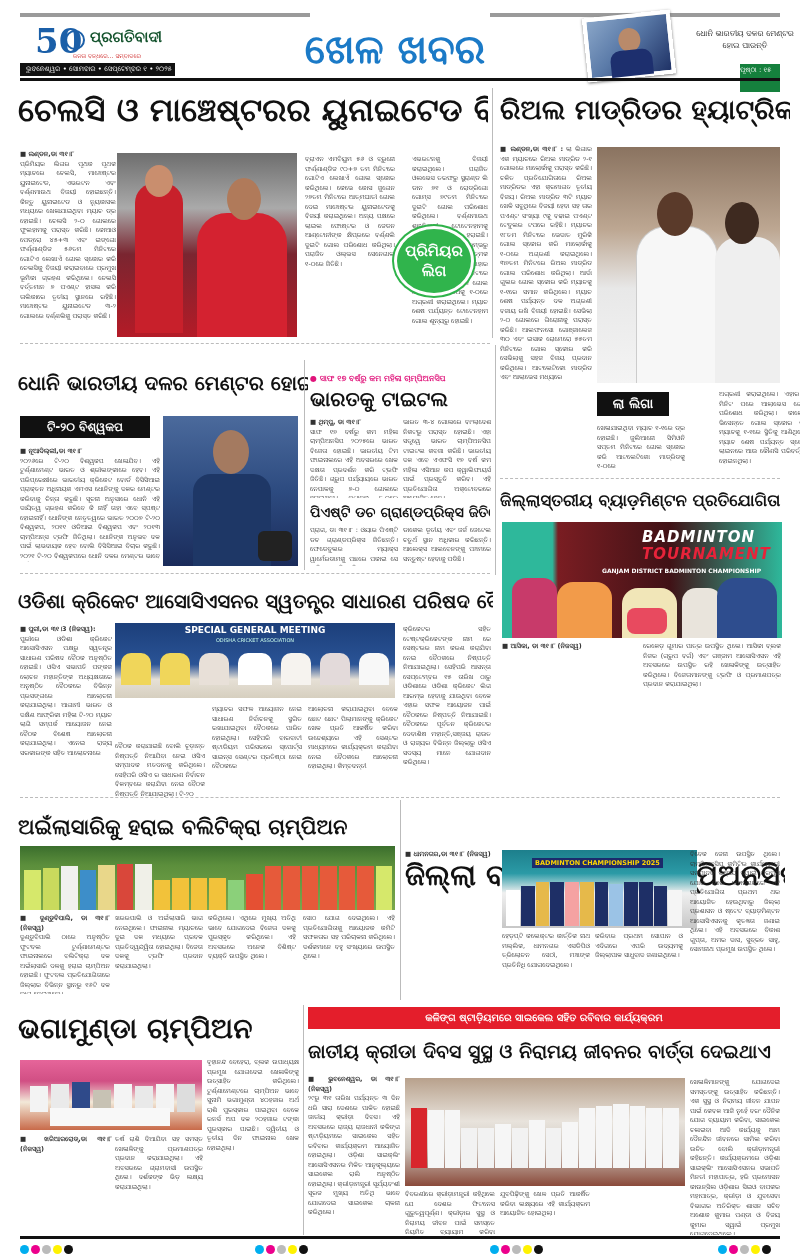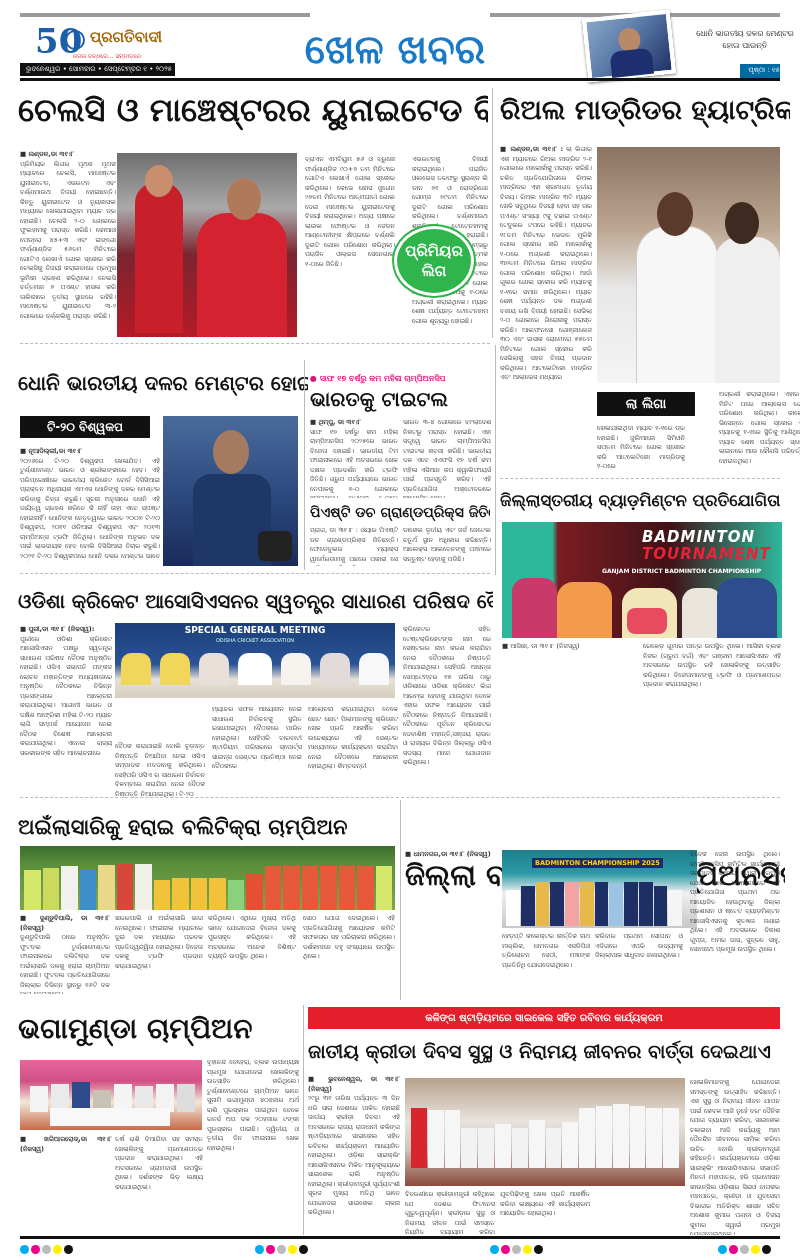--- a/index.html
+++ b/index.html
@@ -3,26 +3,26 @@
 <meta charset="utf-8">
 <style>
 *{box-sizing:border-box;margin:0;padding:0}
 body{width:800px;height:1260px;background:#fff;font-family:"DejaVu Sans",sans-serif;color:#111;position:relative;overflow:hidden}
 .abs{position:absolute}
 .topbar{left:20px;top:13px;width:290px;height:4px;background:#9a9a9a}
 .topbar2{left:490px;top:13px;width:290px;height:4px;background:#9a9a9a}
 .logo{left:35px;top:22px;width:150px;height:40px}
 .logo .fifty{position:absolute;left:0;top:0;font-size:34px;font-weight:bold;color:#1b5fa8;font-family:"DejaVu Serif",serif;line-height:38px}
 .logo .ring{position:absolute;left:30px;top:8px;width:20px;height:20px;border:2px solid #1b5fa8;border-radius:50%}
-.logo .brand{position:absolute;left:55px;top:6px;font-size:15px;font-weight:bold;color:#a16207}
+.logo .brand{position:absolute;left:55px;top:6px;font-size:15px;font-weight:bold;color:#14532d}
 .logo .tag{position:absolute;left:38px;top:30px;font-size:6px;color:#c22}
 .dateline{left:20px;top:63px;width:155px;height:13px;background:#111;color:#fff;font-size:7px;line-height:13px;padding-left:6px}
 .sechead{left:290px;top:22px;width:210px;height:54px;font-size:40px;font-weight:bold;color:#1b7ac7;text-align:center;line-height:54px}
 .promo-text{left:695px;top:28px;width:100px;font-size:8px;line-height:12px;text-align:center}
-.pageno{left:740px;top:64px;width:40px;height:16px;background:#0369a1;color:#fff;font-size:7px;text-align:right;line-height:12px}
+.pageno{left:740px;top:64px;width:40px;height:28px;background:#15803d;color:#fff;font-size:7px;text-align:left;line-height:12px}
 .rule{left:20px;top:78px;width:760px;height:3px;background:#111}
 .h1{font-weight:bold;color:#111;white-space:nowrap;overflow:hidden;font-family:"DejaVu Sans",sans-serif}
 .col{font-size:6.5px;line-height:9.5px;color:#333;overflow:hidden;text-align:justify}
 .photo{overflow:hidden}
 .vline{width:1px;background:#bbb}
 .hdash{height:1px;border-top:1px dashed #bbb}
 .badge-green{left:393px;top:228px;width:88px;height:74px;border-radius:50%;background:#2fb34a;border:3px solid #fff;box-shadow:0 0 0 2px #2fb34a;color:#fff;font-weight:bold;font-size:16px;text-align:center;line-height:20px;padding-top:14px;margin-left:-4px}
 .blackbox{background:#111;color:#fff;font-weight:bold;text-align:center}
 .redbar{background:#e41e2b;color:#fff;font-weight:bold;text-align:center}
 .pinkline{color:#e0137a;font-weight:bold}
@@ -79,21 +79,21 @@
 <div class="abs col" style="left:500px;top:145px;width:92px;height:285px">
   <div style="font-weight:bold;display:inline">■ ଲଣ୍ଡନ,ଡା ୩୧।୮ :</div>
   <span>ଲା ଲିଗାର ଏକ ମ୍ୟାଚରେ ରିଅଲ ମାଡ୍ରିଡ ୨-୧ ଗୋଲରେ ମାଲୋର୍କାକୁ ପରାସ୍ତ କରିଛି। ଚଳିତ ପ୍ରତିଯୋଗିତାରେ ରିଅଲ ମାଡ୍ରିଡର ଏହା କ୍ରମାଗତ ତୃତୀୟ ବିଜୟ। ରିଅଲ ମାଡ୍ରିଡ ୩ଟି ମ୍ୟାଚ ଖେଳି ସବୁଥିରେ ବିଜୟୀ ହେବା ସହ ତାର ପଏଣ୍ଟ ସଂଖ୍ୟା ୯କୁ ବଢାଇ ପଏଣ୍ଟ ଟେବୁଲର ଟପରେ ରହିଛି। ମ୍ୟାଚର ୧୮ତମ ମିନିଟରେ ଭେଦାତ ମୁରିକି ଗୋଲ ସ୍କୋର କରି ମାଲୋର୍କାକୁ ୧-୦ରେ ଅଗ୍ରଣୀ କରାଇଥିଲେ। ୩୭ତମ ମିନିଟରେ ରିଅଲ ମାଡ୍ରିଡ ଗୋଲ ପରିଶୋଧ କରିଥିଲା। ଆର୍ଦା ଗୁଲର ଗୋଲ ସ୍କୋର କରି ମ୍ୟାଚକୁ ୧-୧ରେ ସମାନ କରିଥିଲେ। ମ୍ୟାଚ ଶେଷ ପର୍ଯ୍ୟନ୍ତ ଦଳ ଅଗ୍ରଣୀ ବଜାୟ ରଖି ବିଜୟୀ ହୋଇଛି। ସେଭିଲା ୨-୦ ଗୋଲରେ ଗିରୋନାକୁ ପରାସ୍ତ କରିଛି। ଆଲଫନସୋ ଗୋଞ୍ଜାଲେଜ ୩୦ ଏବଂ ଇସାକ ରୋମେରୋ ୫୫ତମ ମିନିଟରେ ଗୋଲ ସ୍କୋର କରି ସେଭିଲାକୁ ସହଜ ବିଜୟ ପ୍ରଦାନ କରିଥିଲେ। ଆଟଲେଟିକୋ ମାଡ୍ରିଡ ଏବଂ ଆଲାଭେସ ମଧ୍ୟରେ</span>
 </div>
 <div class="abs photo" style="left:597px;top:147px;width:183px;height:236px;background:linear-gradient(180deg,#8a7360 0%,#bda792 35%,#e8e8e8 60%,#f4f4f4 100%)">
   <div style="position:absolute;left:40px;top:80px;width:80px;height:156px;background:#f7f7f7;border-radius:30px 30px 0 0;box-shadow:0 0 0 1px #ccc"></div>
   <div style="position:absolute;left:60px;top:45px;width:36px;height:44px;background:#5a3a2a;border-radius:50%"></div>
   <div style="position:absolute;left:118px;top:90px;width:65px;height:146px;background:#efefef;border-radius:24px 24px 0 0"></div>
   <div style="position:absolute;left:128px;top:55px;width:34px;height:42px;background:#3e2a20;border-radius:50%"></div>
 </div>
-<div class="abs blackbox" style="left:597px;top:392px;width:98px;height:24px;font-size:13px;line-height:24px">ଲା ଲିଗା</div>
+<div class="abs blackbox" style="left:597px;top:392px;width:72px;height:24px;font-size:13px;line-height:24px">ଲା ଲିଗା</div>
 <div class="abs col" style="left:597px;top:424px;width:88px;height:50px">ଖେଳାଯାଇଥିବା ମ୍ୟାଚ ୧-୧ରେ ଡ୍ର ହୋଇଛି। ଜୁଲିଆନୋ ସିମିଓନି ସପ୍ତମ ମିନିଟରେ ଗୋଲ ସ୍କୋର କରି ଆଟଲେଟିକୋ ମାଡ୍ରିଡକୁ ୧-୦ରେ</div>
 <div class="abs col" style="left:719px;top:390px;width:90px;height:85px">ଅଗ୍ରଣୀ କରାଇଥିଲେ। ଏହାର ୭ ମିନିଟ ପରେ ଆଲାଭେସ ଗୋଲ ପରିଶୋଧ କରିଥିଲା। କାର୍ଲୋସ ଭିସେନ୍ତେ ଗୋଲ ସ୍କୋର କରି ମ୍ୟାଚକୁ ୧-୧ରେ ସ୍ଥିତିକୁ ଆଣିଥିଲେ। ମ୍ୟାଚ ଶେଷ ପର୍ଯ୍ୟନ୍ତ ସ୍କୋର ଲାଇନରେ ଆଉ କୌଣସି ପରିବର୍ତ୍ତନ ହୋଇନଥିଲା।</div>
 
 <div class="abs hdash" style="left:20px;top:343px;width:470px"></div>
 
 <div class="abs h1" style="left:18px;top:365px;width:290px;font-size:20px;line-height:36px">ଧୋନି ଭାରତୀୟ ଦଳର ମେଣ୍ଟର ହୋଇ ପାରନ୍ତି</div>
 <div class="abs blackbox" style="left:20px;top:416px;width:130px;height:22px;font-size:12px;line-height:22px">ଟି-୨୦ ବିଶ୍ୱକପ</div>
 <div class="abs col" style="left:20px;top:447px;width:140px;height:115px">
   <div style="font-weight:bold">■ ନୂଆଦିଲ୍ଲୀ,ଡା ୩୧।୮</div>
   <div>୨୦୨୬ରେ ଟି-୨୦ ବିଶ୍ୱକପ ଖେଳାଯିବ। ଏହି ଟୁର୍ଣ୍ଣାମେଣ୍ଟ ଭାରତ ଓ ଶ୍ରୀଲଙ୍କାରେ ହେବ। ଏହି ପରିପ୍ରେକ୍ଷୀରେ ଭାରତୀୟ କ୍ରିକେଟ ବୋର୍ଡ ବିସିସିଆଇ ପ୍ରାକ୍ତନ ଅଧିନାୟକ ଏମଏସ ଧୋନିଙ୍କୁ ଦଳର ମେଣ୍ଟର କରିବାକୁ ଚିନ୍ତା କରୁଛି। ସୂଚନା ଅନୁସାରେ ଧୋନି ଏହି ଦାୟିତ୍ୱ ଗ୍ରହଣ କରିବେ କି ନାହିଁ ତାହା ଏବେ ସ୍ପଷ୍ଟ ହୋଇନାହିଁ। ଧୋନିଙ୍କ ନେତୃତ୍ୱରେ ଭାରତ ୨୦୦୭ ଟି-୨୦ ବିଶ୍ୱକପ, ୨୦୧୧ ଓଡିଆଇ ବିଶ୍ୱକପ ଏବଂ ୨୦୧୩ ଚାମ୍ପିଅନ୍ସ ଟ୍ରଫି ଜିତିଥିଲା। ଧୋନିଙ୍କ ଅନୁଭବ ଦଳ ପାଇଁ ଲାଭଦାୟକ ହେବ ବୋଲି ବିସିସିଆଇ ବିଚାର କରୁଛି। ୨୦୨୧ ଟି-୨୦ ବିଶ୍ୱକପରେ ଧୋନି ଦଳର ମେଣ୍ଟର ଭାବେ ଦାୟିତ୍ୱ ତୁଲାଇଥିଲେ।</div>
@@ -126,28 +126,28 @@
   <div style="position:absolute;left:140px;top:23px;color:#e7233a;font-weight:bold;font-style:italic;font-size:15px;letter-spacing:1px">TOURNAMENT</div>
   <div style="position:absolute;left:100px;top:45px;color:#fff;font-weight:bold;font-size:6px">GANJAM DISTRICT BADMINTON CHAMPIONSHIP</div>
   <div style="position:absolute;left:10px;top:56px;width:45px;height:60px;background:#c83a6a;border-radius:14px 14px 0 0"></div>
   <div style="position:absolute;left:55px;top:60px;width:55px;height:56px;background:#f29b4a;border-radius:16px 16px 0 0"></div>
   <div style="position:absolute;left:120px;top:66px;width:55px;height:50px;background:#f1e6b8;border-radius:16px 16px 0 0"></div>
   <div style="position:absolute;left:125px;top:86px;width:40px;height:26px;background:#e84a5f;border-radius:8px"></div>
   <div style="position:absolute;left:180px;top:66px;width:40px;height:50px;background:#e9e4dc;border-radius:14px 14px 0 0"></div>
   <div style="position:absolute;left:215px;top:56px;width:60px;height:60px;background:#2e4d8e;border-radius:18px 18px 0 0"></div>
 </div>
 <div class="abs col" style="left:502px;top:642px;width:135px;height:100px">
-  <div style="font-weight:normal">■ ଆସିକା, ଡା ୩୧।୮ (ନିଜସ୍ୱ)</div>
+  <div style="font-weight:bold">■ ଆସିକା, ଡା ୩୧।୮ (ନିଜସ୍ୱ)</div>
 </div>
 <div class="abs col" style="left:643px;top:642px;width:138px;height:100px">ରେଳେଡ଼ ଗୁମାର ପାତ୍ର ଉପସ୍ଥିତ ଥିଲେ। ଆସିକା ବ୍ଲକ ନିଜର (ଗ୍ରୁପ ବର୍ଗ) ଏବଂ ଗଞ୍ଜାମ ଆସୋସିଏସନ ଏହି ଅବସରରେ ଉପସ୍ଥିତ ରହି ଖେଳାଳିଙ୍କୁ ଉତ୍ସାହିତ କରିଥିଲେ। ବିଜେତାମାନଙ୍କୁ ଟ୍ରଫି ଓ ପ୍ରମାଣପତ୍ର ପ୍ରଦାନ କରାଯାଇଥିଲା।</div>
 
 <div class="abs hdash" style="left:20px;top:573px;width:470px"></div>
 <div class="abs h1" style="left:18px;top:582px;width:475px;font-size:19.5px;line-height:40px">ଓଡିଶା କ୍ରିକେଟ ଆସୋସିଏସନର ସ୍ୱତନ୍ତ୍ର ସାଧାରଣ ପରିଷଦ ବୈଠକ</div>
 <div class="abs col" style="left:20px;top:625px;width:92px;height:170px">
-  <div style="font-weight:bold">■ ପୁରୀ,ଡା ୩୧।୮ (ନିଜସ୍ୱ):</div>
+  <div style="font-weight:bold">■ ପୁରୀ,ଡା ୩୧।3 (ନିଜସ୍ୱ):</div>
   <div>ପୁରୀରେ ଓଡିଶା କ୍ରିକେଟ ଆସୋସିଏସନ ପକ୍ଷରୁ ସ୍ୱତନ୍ତ୍ର ସାଧାରଣ ପରିଷଦ ବୈଠକ ଅନୁଷ୍ଠିତ ହୋଇଛି। ଓସିଏ ସଭାପତି ପଙ୍କଜ ଲୋଚନ ମହାନ୍ତିଙ୍କ ଅଧ୍ୟକ୍ଷତାରେ ଅନୁଷ୍ଠିତ ବୈଠକରେ ବିଭିନ୍ନ ପ୍ରସଙ୍ଗରେ ଆଲୋଚନା କରାଯାଇଥିଲା। ଆଗାମୀ ଭାରତ ଓ ଦକ୍ଷିଣ ଆଫ୍ରିକା ମହିଳା ଟି-୨୦ ମ୍ୟାଚ ଲାଗି ସମ୍ପର୍କ ଆୟୋଜନ ନେଇ ବୈଠକ ବିଶେଷ ଆଲୋଚନା କରାଯାଇଥିଲା। ଏନେଇ ରାଜ୍ୟ ସରକାରଙ୍କ ସହିତ ଆଲୋଚନାରେ</div>
 </div>
 <div class="abs photo" style="left:115px;top:623px;width:280px;height:75px;background:linear-gradient(180deg,#1c3f7a 0%,#2a5396 55%,#e6e0d6 75%,#d6cfbf 100%)">
   <div style="position:absolute;left:0;width:100%;top:2px;text-align:center;color:#fff;font-weight:bold;font-size:9px">SPECIAL GENERAL MEETING</div>
   <div style="position:absolute;left:0;width:100%;top:14px;text-align:center;color:#cfe;font-size:5px">ODISHA CRICKET ASSOCIATION</div>
   <div style="position:absolute;left:6px;top:30px;width:268px;height:32px;display:flex;justify-content:space-between">
     <span style="width:30px;background:#f0d65a;border-radius:10px 10px 0 0"></span>
     <span style="width:30px;background:#f0d65a;border-radius:10px 10px 0 0"></span>
     <span style="width:30px;background:#e8e0d8;border-radius:10px 10px 0 0"></span>
     <span style="width:34px;background:#fff;border-radius:10px 10px 0 0"></span>

